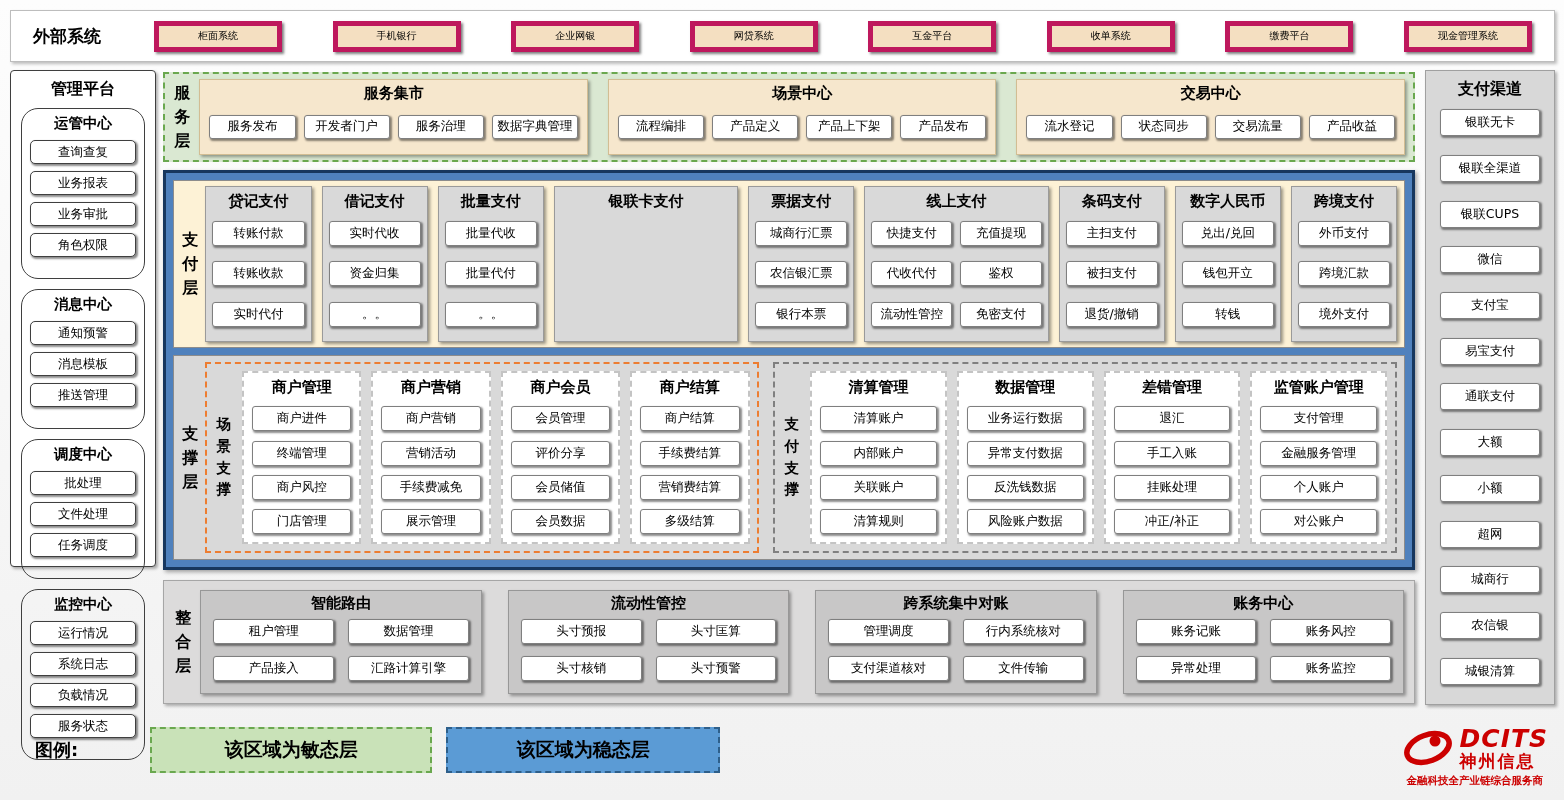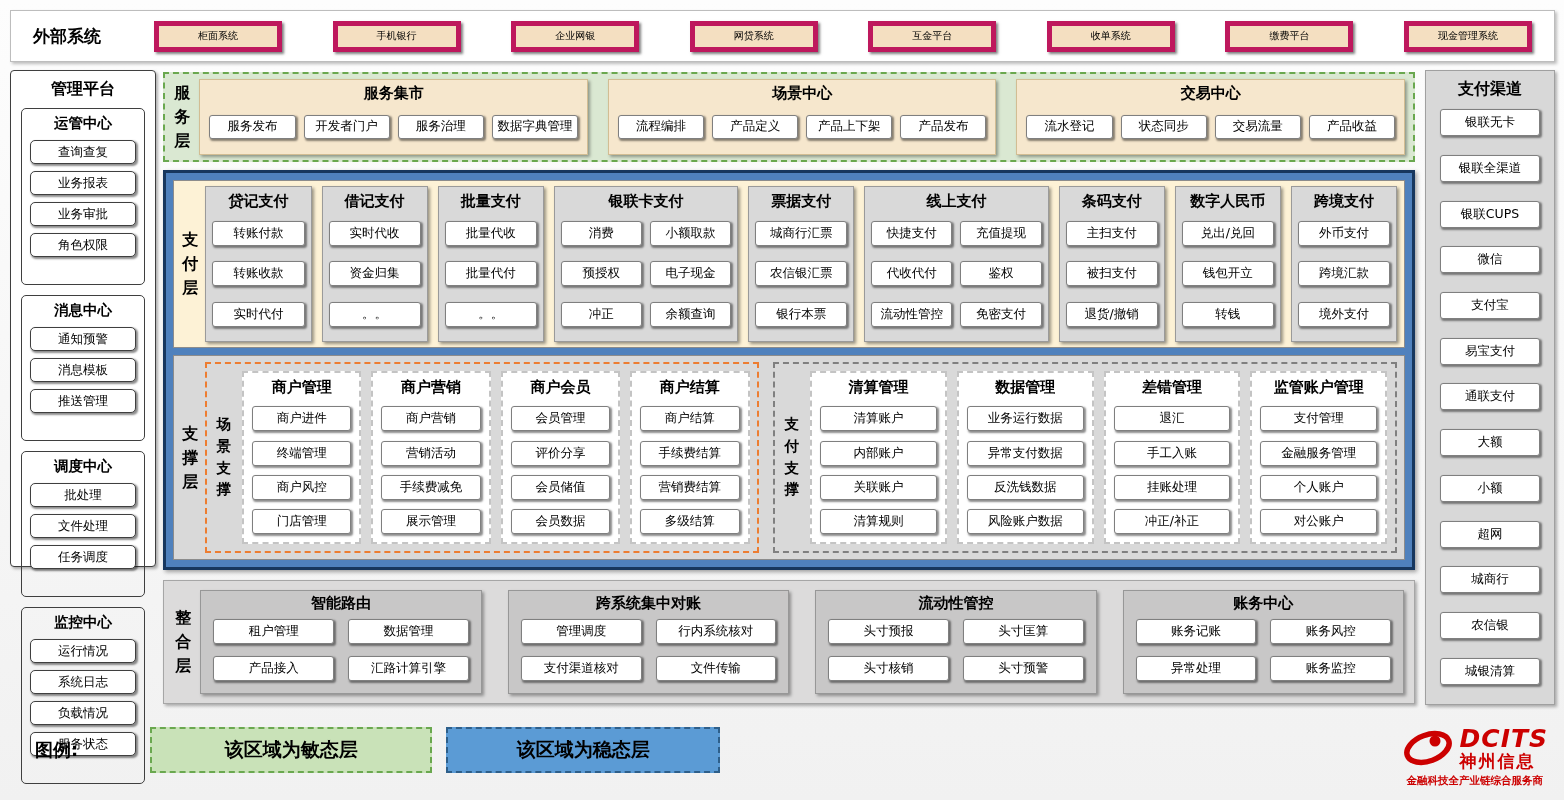--- a/index.html
+++ b/index.html
@@ -42,21 +42,21 @@
 
   
   .left{
     position:absolute;left:10px;top:70px;width:146px;height:497px;
     background:#fff;border:1.5px solid #3f3f3f;border-radius:4px;
     box-shadow:2px 2px 3px rgba(0,0,0,.3);
     padding:8px 10px 10px;display:flex;flex-direction:column;
   }
   .left .panel-title{text-align:center;font-weight:bold;font-size:16px;margin-bottom:8px;}
   .mgroups{flex:1;display:flex;flex-direction:column;justify-content:space-between;gap:10px;}
-  .mgroup{border:1.5px solid #3f3f3f;border-radius:5px;padding:5px 8px 27px;display:flex;flex-direction:column;}
+  .mgroup{border:1.5px solid #3f3f3f;border-radius:17px;padding:5px 8px 21px;display:flex;flex-direction:column;}
   .mgroup .gtitle{text-align:center;font-weight:bold;font-size:14.5px;}
   .mgroup .btn{height:24px;margin-top:7px;border-radius:5px;border-color:#3f3f3f;}
 
   
   .service{
     position:absolute;left:163px;top:72px;width:1252px;height:90px;
     background:var(--agile-bg);border:2px dashed var(--agile-border);
     display:flex;align-items:center;padding:5px 8px;gap:8px;
   }
   .svc-sections{flex:1;display:flex;gap:20px;height:100%;}
@@ -265,28 +265,20 @@
         <div class="pcol" style="flex: 1 1 0px;">
           <div class="ptitle">批量支付</div>
           <div class="pitems">
             <div class="btn">批量代收</div>
             <div class="btn">批量代付</div>
             <div class="btn">。。</div>
           </div>
         </div>
         <div class="pcol" style="flex: 1.85 1 0px;">
           <div class="ptitle">银联卡支付</div>
-          <div class="pitems two">
-            <div class="btn">消费</div>
-            <div class="btn">小额取款</div>
-            <div class="btn">预授权</div>
-            <div class="btn">电子现金</div>
-            <div class="btn">冲正</div>
-            <div class="btn">余额查询</div>
-          </div>
         </div>
         <div class="pcol" style="flex: 1 1 0px;">
           <div class="ptitle">票据支付</div>
           <div class="pitems">
             <div class="btn">城商行汇票</div>
             <div class="btn">农信银汇票</div>
             <div class="btn">银行本票</div>
           </div>
         </div>
         <div class="pcol" style="flex: 1.85 1 0px;">
@@ -405,35 +397,35 @@
       <div class="int-sec">
         <div class="ititle">智能路由</div>
         <div class="int-grid">
           <div class="btn">租户管理</div>
           <div class="btn">数据管理</div>
           <div class="btn">产品接入</div>
           <div class="btn">汇路计算引擎</div>
         </div>
       </div>
       <div class="int-sec">
+        <div class="ititle">流动性管控</div>
+        <div class="int-grid">
+          <div class="btn">头寸预报</div>
+          <div class="btn">头寸匡算</div>
+          <div class="btn">头寸核销</div>
+          <div class="btn">头寸预警</div>
+        </div>
+      </div>
+      <div class="int-sec">
         <div class="ititle">跨系统集中对账</div>
         <div class="int-grid">
           <div class="btn">管理调度</div>
           <div class="btn">行内系统核对</div>
           <div class="btn">支付渠道核对</div>
           <div class="btn">文件传输</div>
-        </div>
-      </div>
-      <div class="int-sec">
-        <div class="ititle">流动性管控</div>
-        <div class="int-grid">
-          <div class="btn">头寸预报</div>
-          <div class="btn">头寸匡算</div>
-          <div class="btn">头寸核销</div>
-          <div class="btn">头寸预警</div>
         </div>
       </div>
       <div class="int-sec">
         <div class="ititle">账务中心</div>
         <div class="int-grid">
           <div class="btn">账务记账</div>
           <div class="btn">账务风控</div>
           <div class="btn">异常处理</div>
           <div class="btn">账务监控</div>
         </div>

